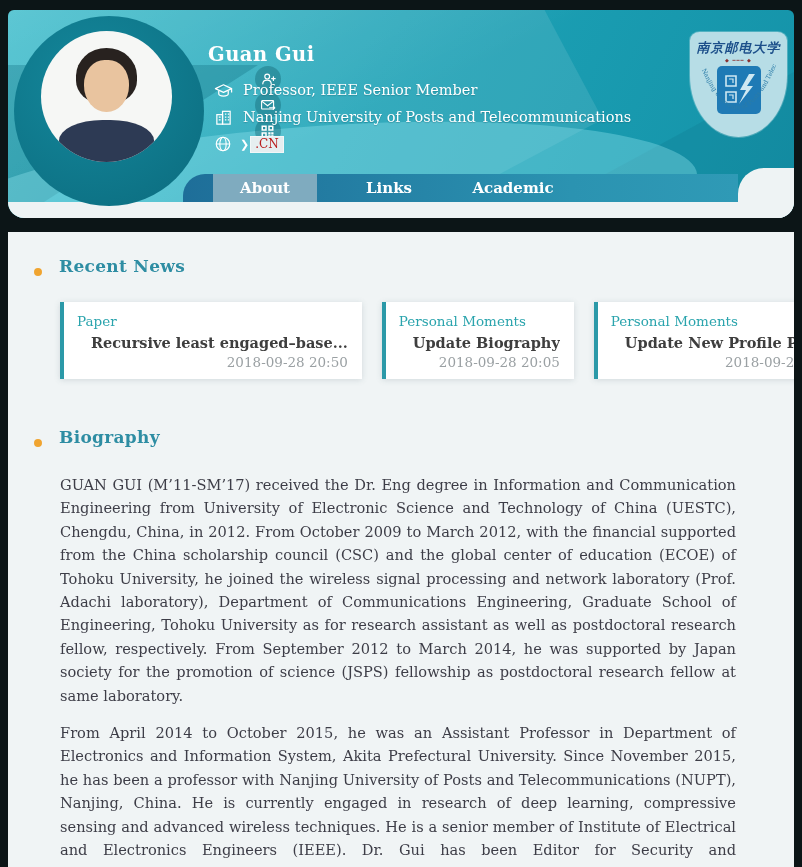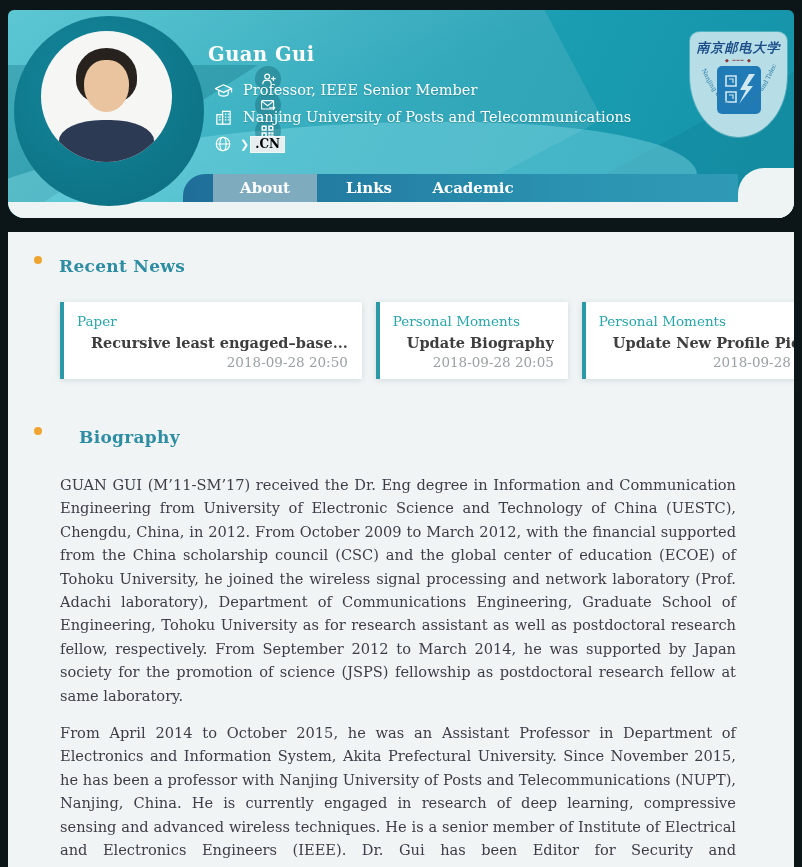--- a/index.html
+++ b/index.html
@@ -44,22 +44,22 @@
     display:flex; align-items:center; justify-content:center; margin-left:13px; cursor:pointer;
   }
   .action-circle:first-of-type { margin-left:24px; }
 
   .info-rows { position:absolute; left:206px; top:67px; z-index:6; }
   .info-row { display:flex; align-items:center; height:26px; margin-bottom:1px; color:#fff; }
   .info-row .txt { font-size:14.5px; margin-left:10px; text-shadow:0 1px 1px rgba(0,60,70,0.25); }
   .cn-badge-wrap { display:flex; align-items:center; margin-left:8px; }
   .cn-chevron { color:#fff; font-size:11px; margin-right:1px; }
   .cn-badge {
-    border:1px solid #f2f7f8; background:#e6eef0; color:#000000;
-    font-size:12px; font-weight:bold; padding:0 4px; line-height:15px;
+    border:1px solid #f2f7f8; background:#e6eef0; color:#b91c1c;
+    font-size:12px; font-weight:normal; padding:0 4px; line-height:15px;
   }
 
   
   .uni-logo {
     position:absolute; left:682px; top:22px; width:97px; height:105px; z-index:6;
     background:#b7dde6; border-radius:10% 10% 50% 50% / 8% 8% 58% 58%;
     box-shadow:0 0 0 1px rgba(255,255,255,0.25);
   }
   .uni-logo .cn-name { text-align:center; margin-top:7px; font-size:13px; font-weight:bold; color:#1c4f8a; font-style:italic; letter-spacing:1px; }
   .uni-logo .year { text-align:center; font-size:5px; color:#8a3030; letter-spacing:1px; }
@@ -67,58 +67,58 @@
     margin:3px auto 0; width:44px; height:48px; background:#1f7ab5; border-radius:5px;
     display:flex; align-items:center; justify-content:center; position:relative;
   }
   .uni-logo .curved-text { position:absolute; inset:0; }
 
   
   .nav-band {
     position:absolute; left:175px; right:56px; bottom:16px; height:28px;
     background:linear-gradient(90deg,#1e6e99 0%, #2b93b1 70%, #2f9ab6 100%);
     border-top-left-radius:22px; z-index:4;
-    display:flex; padding-left:30px;
+    display:flex; padding-left:30px;gap:20px;
   }
   .nav-tab {
     width:104px; height:28px; line-height:28px; text-align:center;
     color:#fff; font-weight:bold; font-size:15px; cursor:pointer;
   }
   .nav-tab.active { background:#7fabbf; }
 
   .bottom-strip { position:absolute; left:0; right:0; bottom:0; height:16px; background:#eef3f4; z-index:3; }
   .bottom-right-block {
     position:absolute; right:0; bottom:0; width:56px; height:50px;
     background:#eef3f4; border-top-left-radius:26px; z-index:5;
   }
 
   
   .content {
     position:absolute; left:8px; right:8px; top:232px; bottom:0;
     background:#f0f4f5; overflow:hidden;
   }
-  .section-header { display:flex; align-items:flex-start; padding-left:26px; }
+  .section-header { display:flex; align-items:flex-end; padding-left:26px; }
   .section-header.first { margin-top:24px; }
   .bullet {
     width:6px; height:6px; border:4px solid #f0a430; border-radius:50%;
     background:transparent; flex:0 0 auto;
   }
   .section-title { margin-left:17px; font-size:17px; font-weight:bold; color:#2e8da3; letter-spacing:0.3px; }
 
-  .cards { display:flex; gap:14px; margin:26px 54px 0 52px; }
+  .cards { display:flex; gap:20px; margin:26px 54px 0 52px; }
   .news-card {
     flex:1; background:#ffffff; border-left:4px solid #2b99a8;
     box-shadow:0 1px 6px rgba(70,100,110,0.18);
     padding:11px 14px 9px 13px; cursor:pointer;
   }
   .card-category { color:#2aa4ad; font-size:13.5px; }
   .card-title { color:#3e3e3e; font-weight:bold; font-size:14.5px; margin:5px 0 3px 14px; white-space:nowrap; overflow:hidden; }
   .card-date { text-align:right; color:#9aa0a3; font-size:13.5px; }
 
-  .bio-section-header { margin-top:48px;gap:20px; }
+  .bio-section-header { margin-top:48px; }
   .bio-text {
     margin:26px 58px 0 52px; text-align:justify;
     font-size:14.6px; line-height:23.4px; color:#3d3d47;
   }
   .bio-text + .bio-text { margin-top:14px; }
 
   svg.icn { display:block; }
 </style>
 </head>
 <body>

